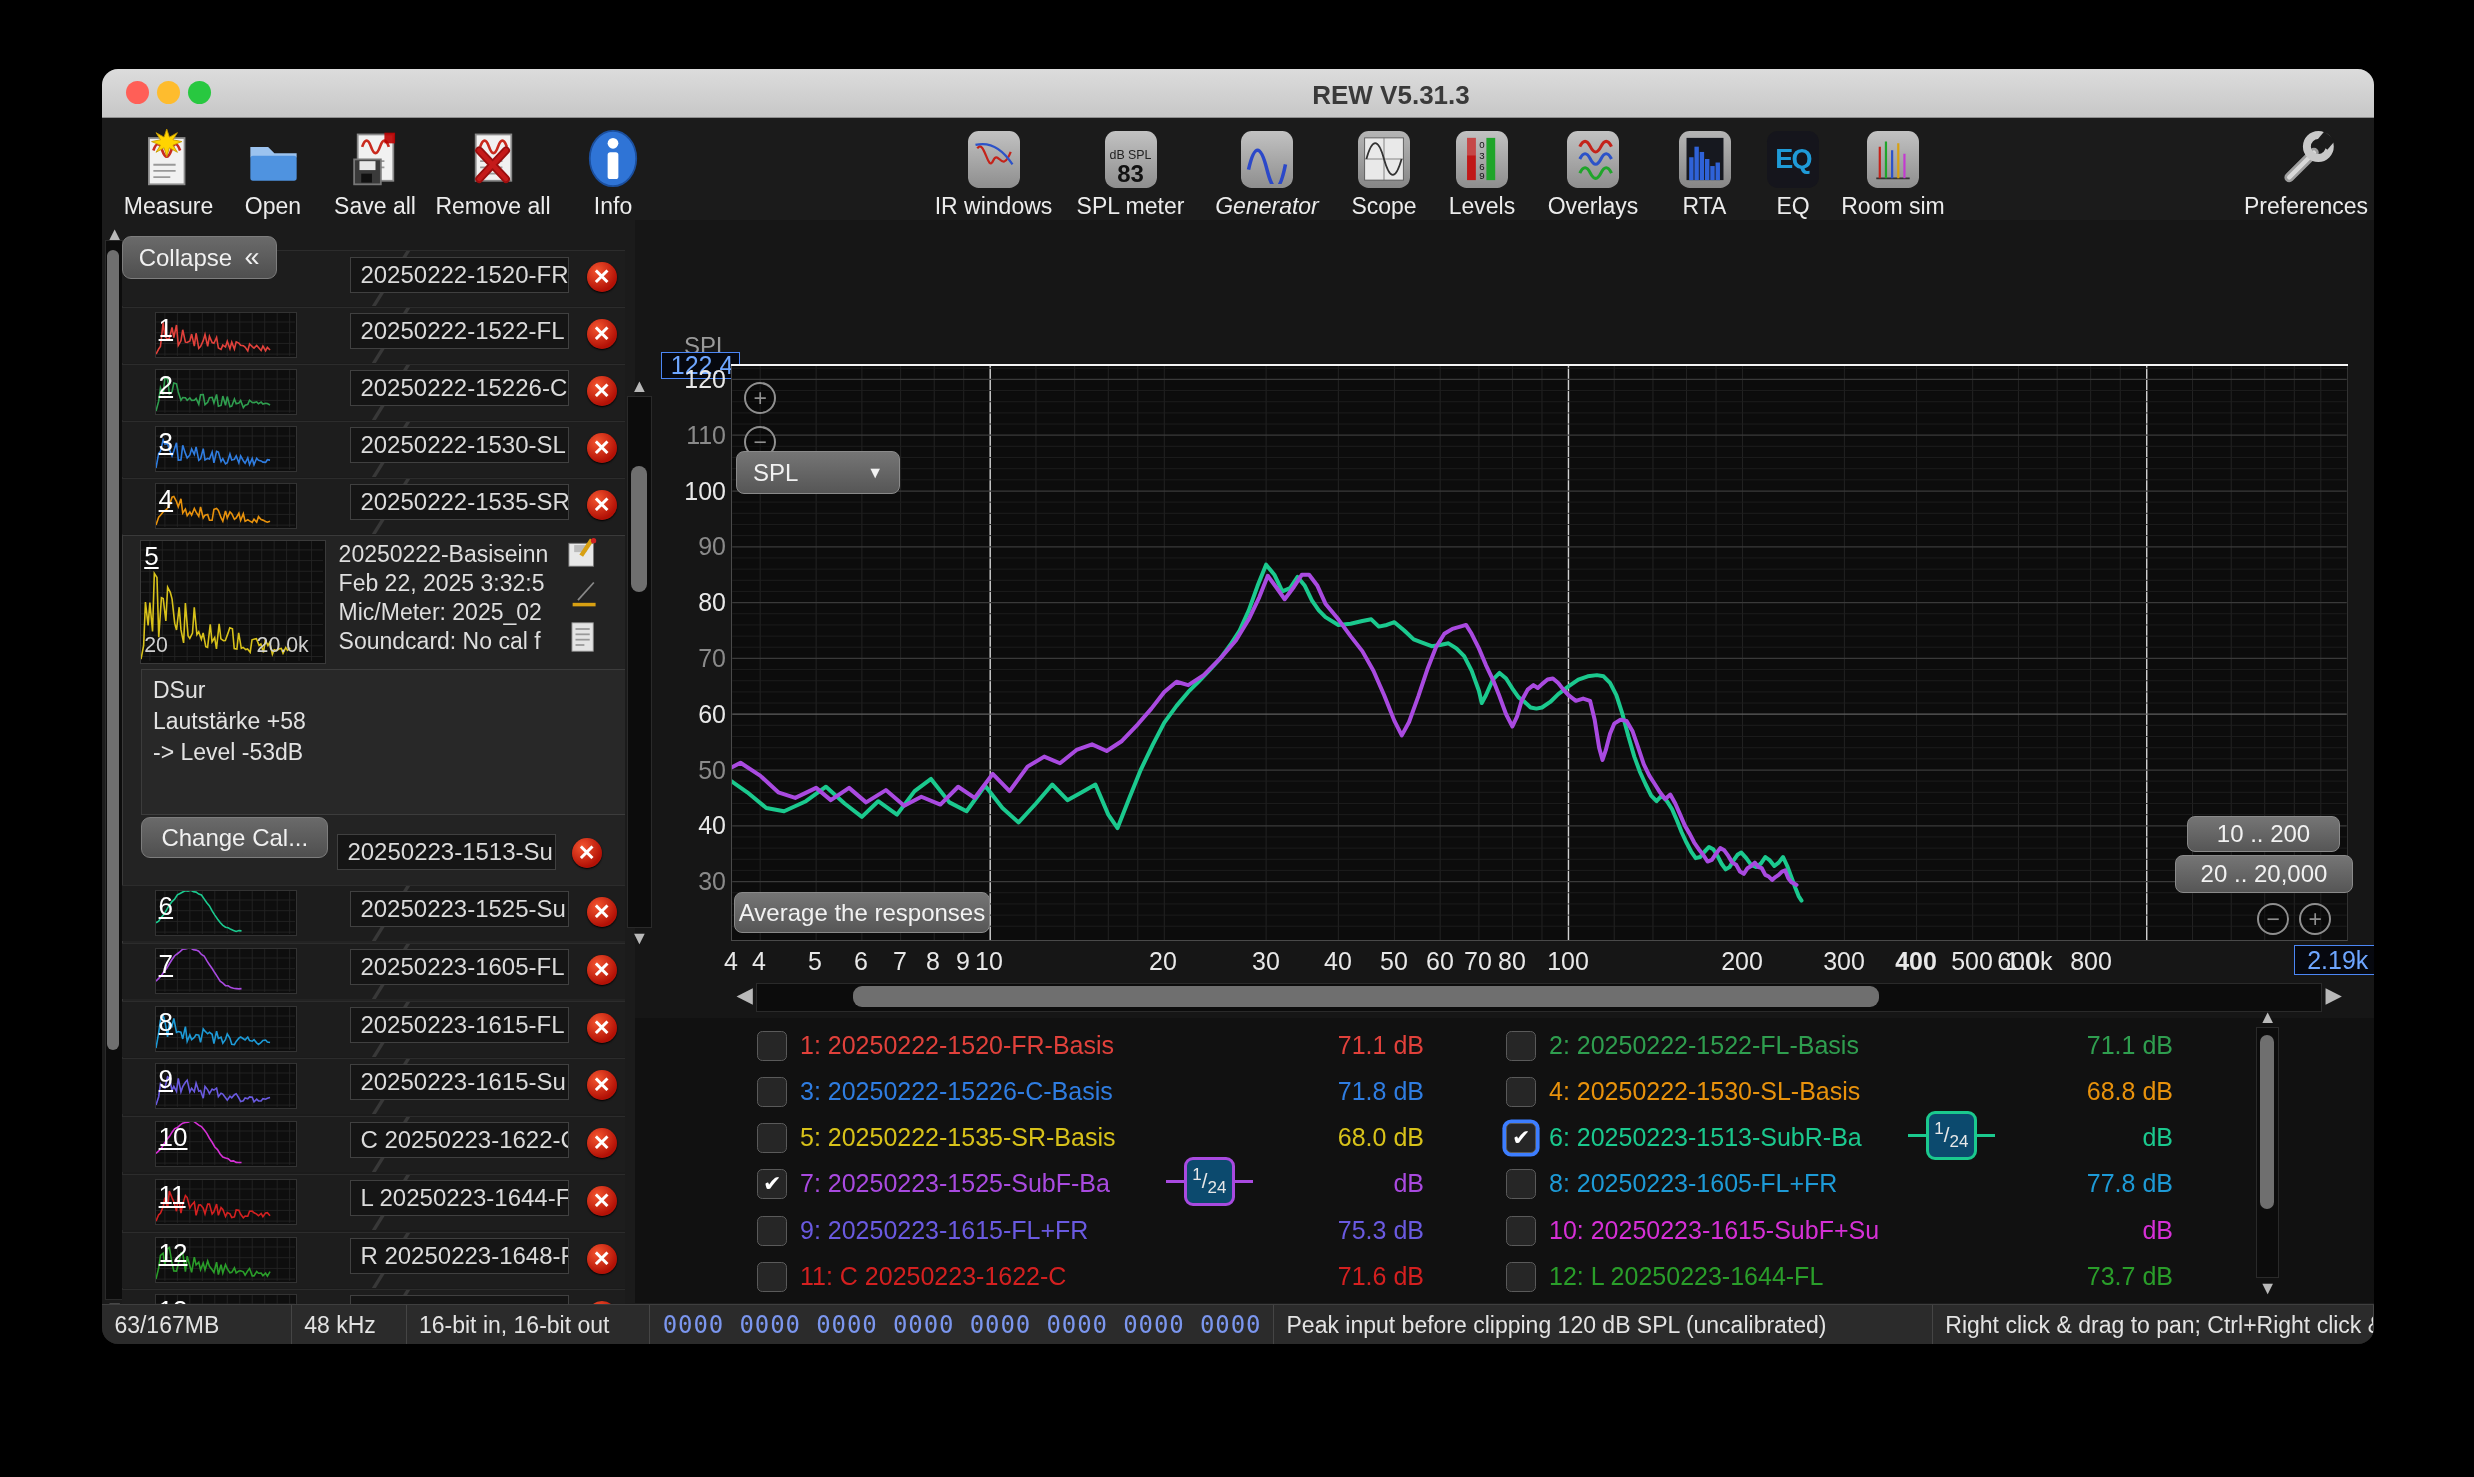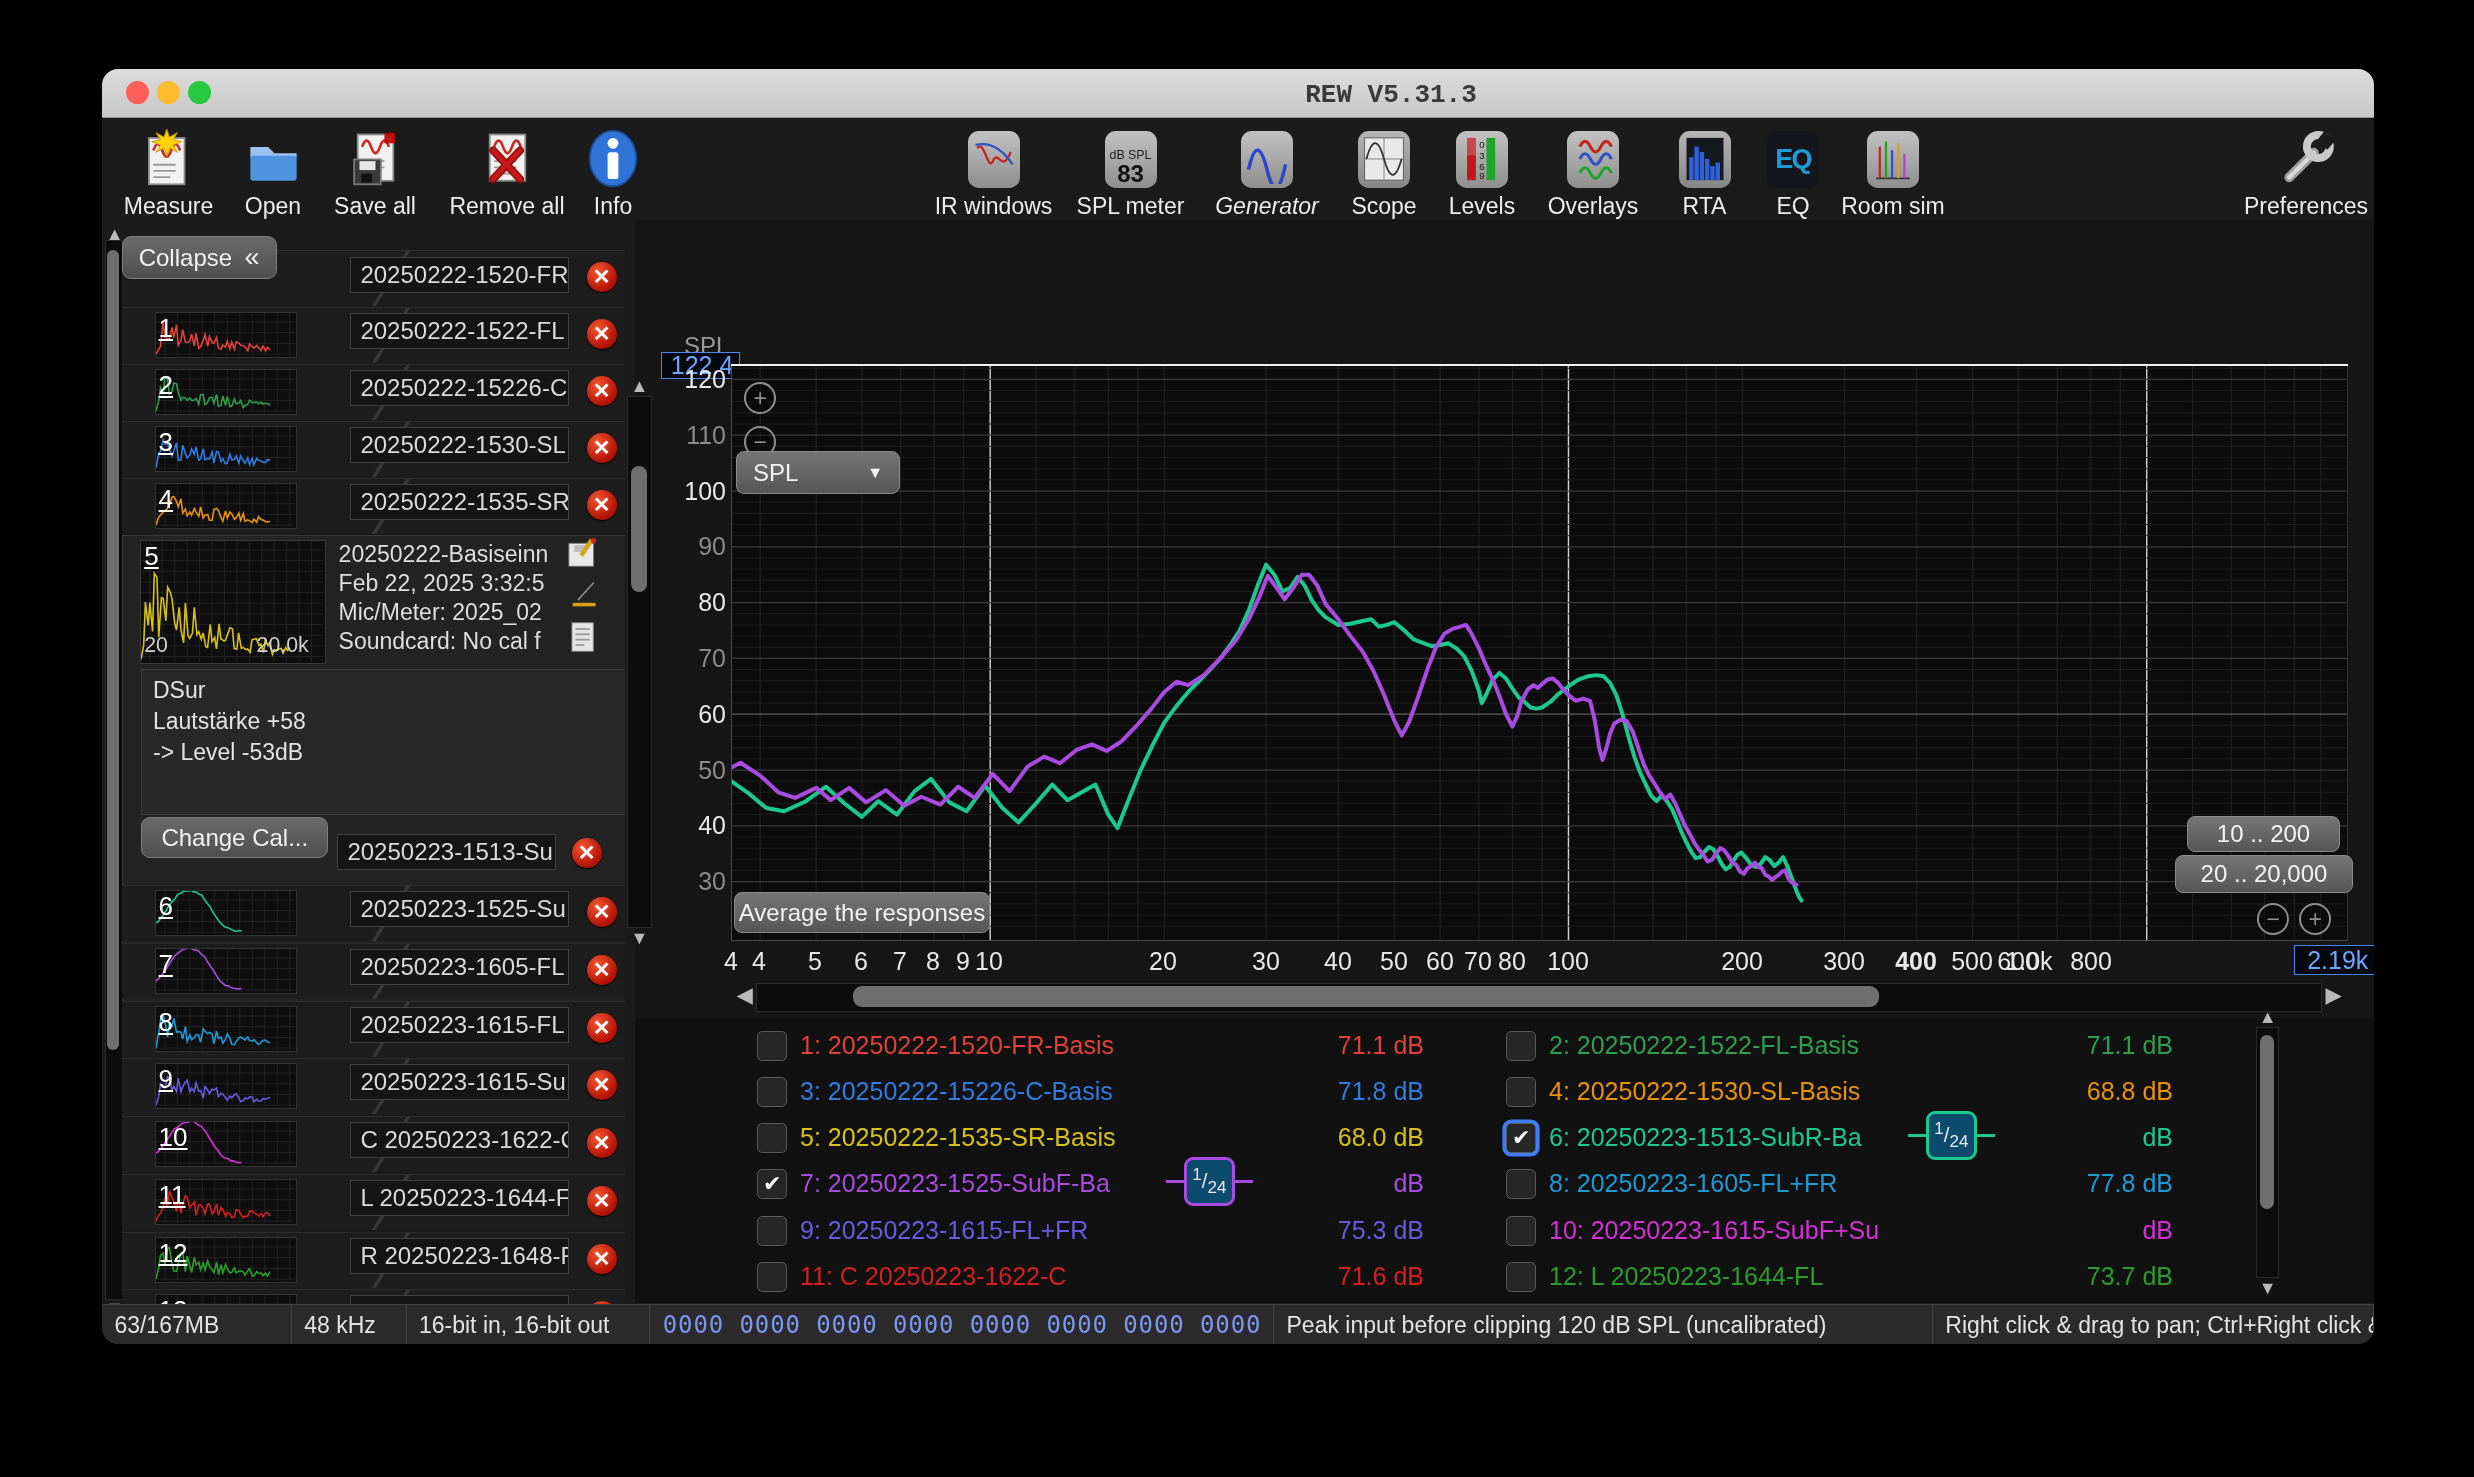--- a/index.html
+++ b/index.html
@@ -1,21 +1,21 @@
 <!DOCTYPE html>
 <html style="font-size:14.2px"><head>
 <meta charset="utf-8">
 <style>
   html,body{margin:0;padding:0;background:#000;width:2475px;height:1477px;overflow:hidden;
     font-family:"Liberation Sans",sans-serif;-webkit-font-smoothing:antialiased;}
   .abs{position:absolute;}
   #window{position:absolute;left:102px;top:69px;width:2272px;height:1275px;background:#1b1b1b;
     border-radius:16px;overflow:hidden;box-shadow:0 0 36px rgba(0,0,0,.8);}
   
-  #titlebar{left:0;top:0;width:100%;height:48px;background:linear-gradient(#dcdcdc,#c7c7c7);border-bottom:0.9px solid #8f8f8f;font-family:Liberation Mono, monospace;}
+  #titlebar{left:0;top:0;width:100%;height:48px;background:linear-gradient(#dcdcdc,#c7c7c7);border-bottom:0.9px solid #8f8f8f;}
   .tlight{top:12.4px;width:23px;height:23px;border-radius:50%;}
   #title{top:10.7px;font-size:26px;font-weight:bold;color:#3a3a3a;}
   
   .tbitem{top:55px;height:96px;display:flex;flex-direction:column;align-items:center;justify-content:flex-end;cursor:default;}
   .tbitem .ic{height:64px;display:flex;align-items:flex-end;justify-content:center;}
   .tbitem .tlbl{font-size:23px;color:#ececec;margin-top:5.3px;white-space:nowrap;}
   .appbox{width:52px;height:57px;border-radius:10.7px;background:linear-gradient(#c2c2c2,#8e8e8e);display:flex;align-items:center;justify-content:center;}
   .appbox.dark{background:linear-gradient(#b5b5b5,#868686);}
   
   .stitem{top:169px;height:82px;display:flex;flex-direction:column;align-items:center;justify-content:flex-end;}
@@ -107,21 +107,21 @@
             <line x1="17" y1="43" x2="42" y2="43" stroke="#999" stroke-width="2"></line>
             <line x1="17" y1="50" x2="36" y2="50" stroke="#999" stroke-width="2"></line>
             <rect x="8" y="34" width="30" height="28" fill="#3a3a3a" stroke="#777" stroke-width="2"></rect>
             <rect x="14" y="36" width="18" height="10" fill="#e8e8e8"></rect>
             <rect x="16" y="50" width="12" height="10" fill="#111"></rect>
             <rect x="42" y="4" width="12" height="12" fill="#b00" opacity="0.9"></rect>
           </svg>
         </div>
       <div class="tlbl">Save all</div>
       </div>
-      <div class="abs tbitem" style="left:347px;width:116px;justify-content:flex-end;">
+      <div class="abs tbitem" style="left:333px;width:116px;justify-content:flex-end;">
       <div class="ic">
           <svg width="57" height="59" viewBox="0 0 64 66">
             <rect x="12" y="6" width="40" height="52" fill="#f1f1f1" stroke="#8a8a8a" stroke-width="2"></rect>
             <path d="M17 20 q5 -14 10 0 t10 0 t10 0" fill="none" stroke="#c92a1e" stroke-width="3"></path>
             <line x1="17" y1="36" x2="42" y2="36" stroke="#999" stroke-width="2"></line>
             <line x1="17" y1="43" x2="42" y2="43" stroke="#999" stroke-width="2"></line>
             <line x1="17" y1="50" x2="36" y2="50" stroke="#999" stroke-width="2"></line>
             <path d="M16 24 L46 56 M46 24 L16 56" stroke="#9b0f0f" stroke-width="9" stroke-linecap="round"></path>
             <path d="M16 24 L46 56 M46 24 L16 56" stroke="#c51a1a" stroke-width="5" stroke-linecap="round"></path>
           </svg>

